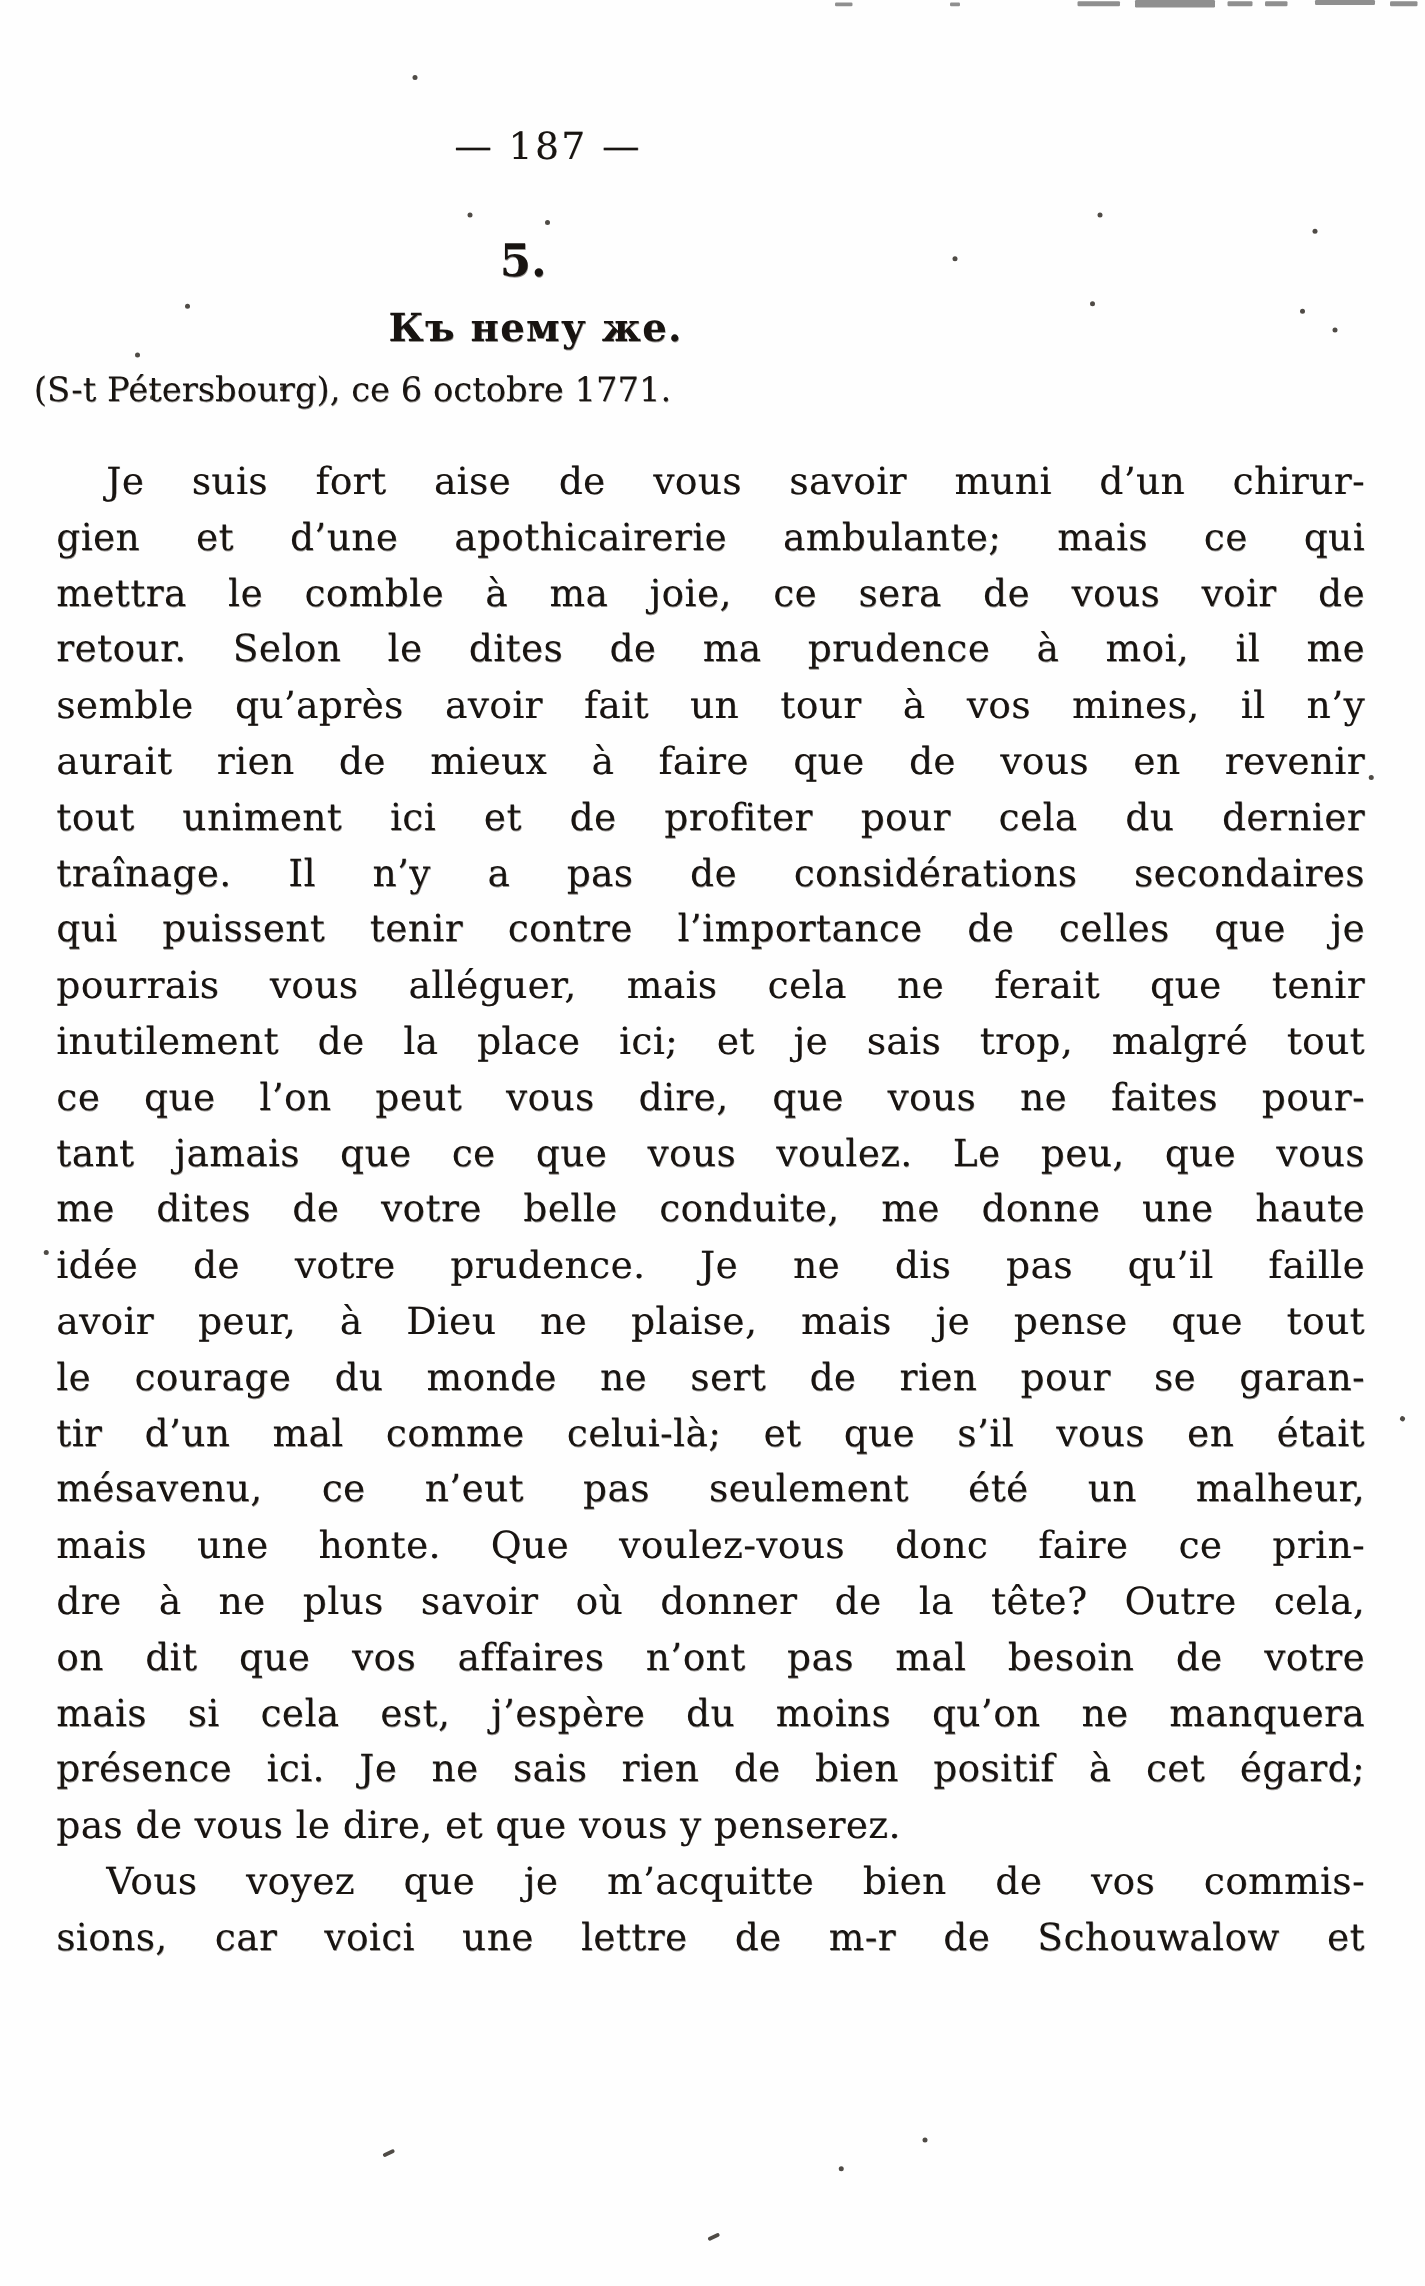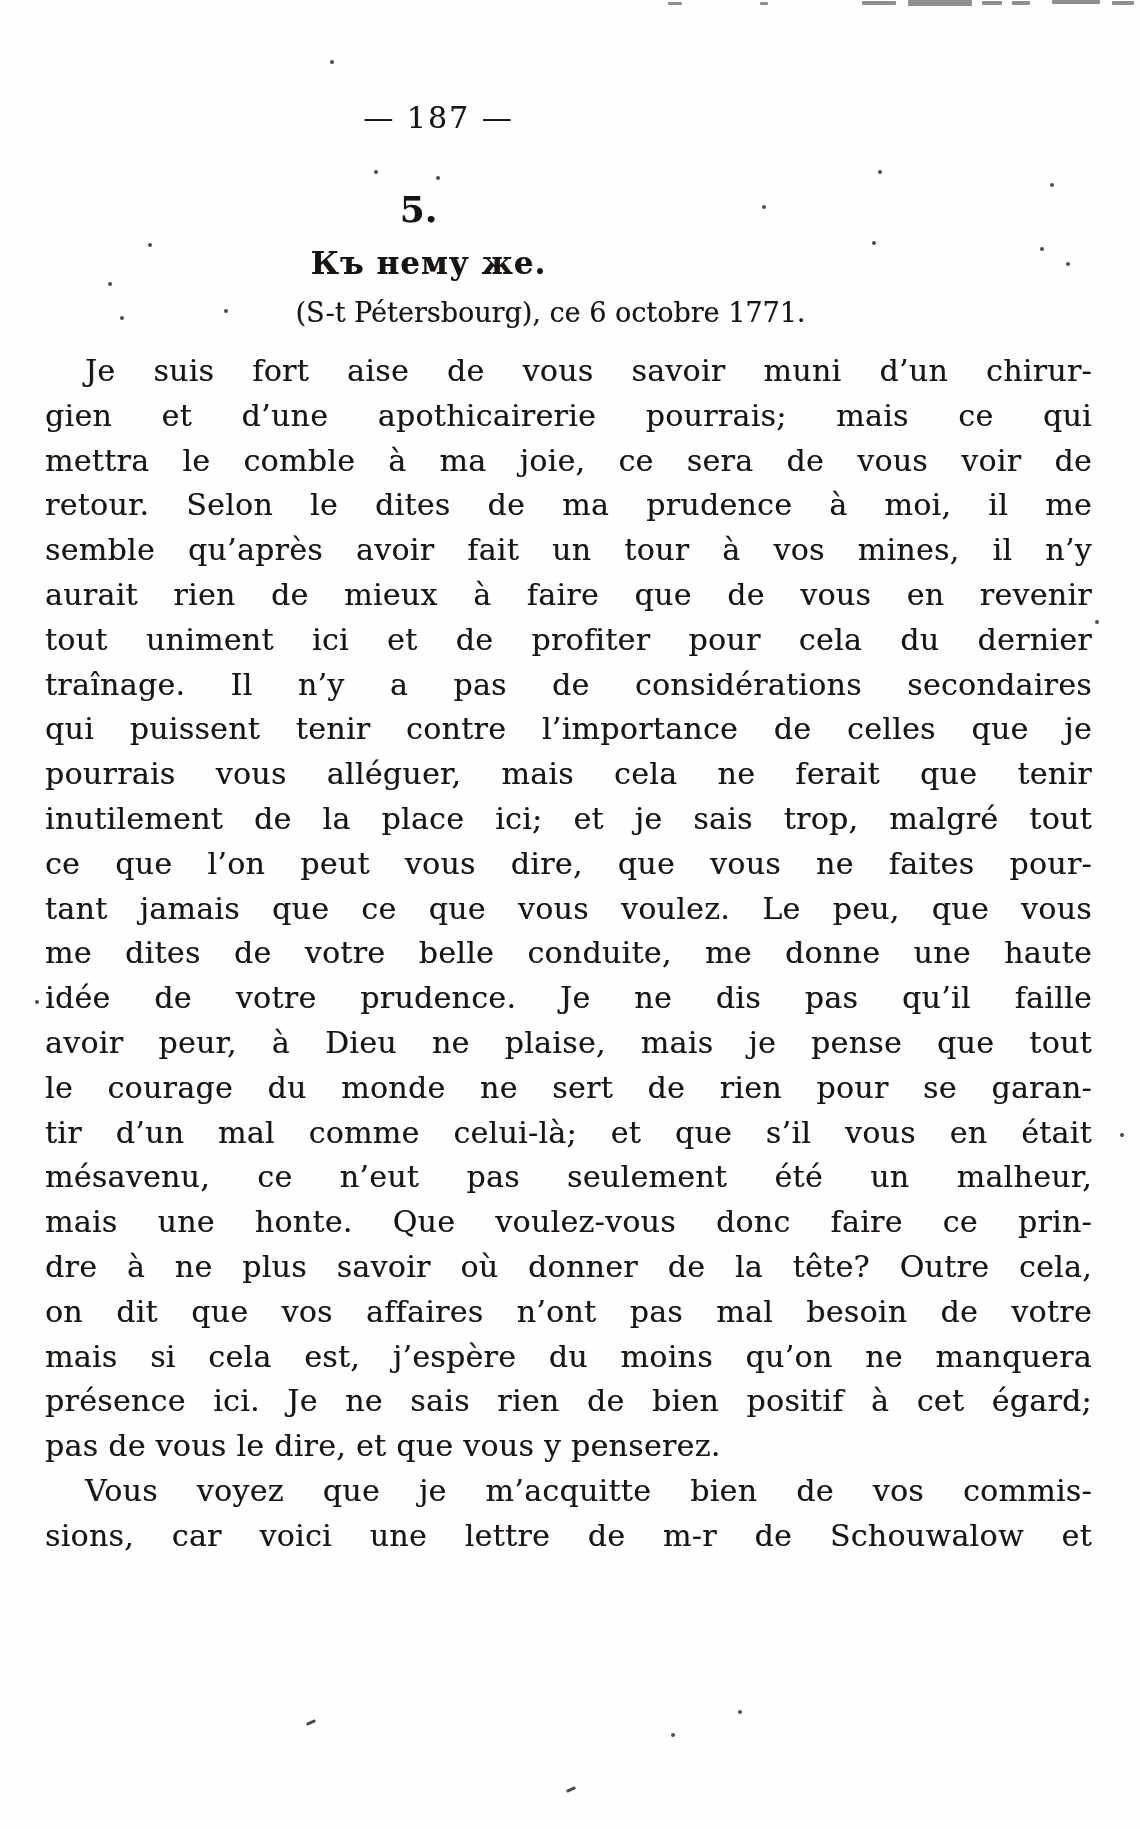--- a/index.html
+++ b/index.html
@@ -30,26 +30,26 @@
     transform: translateX(-150px);
   }
   .heading {
     position: absolute; top: 245px; left: 0; width: 100%;
     text-align: center; font-size: 31px; font-weight: bold;
     transform: translateX(-140px);
     letter-spacing: 1px;
   }
   .dateline {
     position: absolute; top: 297px; left: 0; width: 100%;
-    text-align: center; font-size: 27px;
+    text-align: left; font-size: 27px;
     transform: translateX(-18px);
   }
 
   .letter-body {
-    position: absolute; top: 349px; left: 45px; right: 48px;
+    position: absolute; top: 364px; left: 45px; right: 48px;
   }
   .line {
     font-size: 30px;
     line-height: 44.8px;
     height: 44.8px;
     text-align: justify;
     text-align-last: justify;
     white-space: normal;
     letter-spacing: 0.3px;
   }
@@ -114,21 +114,21 @@
 
   <div class="header">
     <div class="pageno ink">— 187 —</div>
     <div class="secno ink">5.</div>
     <div class="heading ink">Къ нему же.</div>
     <div class="dateline ink">(S-t Pétersbourg), ce 6 octobre 1771.</div>
   </div>
 
   <div class="letter-body ink" id="letter-body">
       <div class="line indent">Je suis fort aise de vous savoir muni d’un chirur-</div>
-      <div class="line">gien et d’une apothicairerie pourrais; mais ce qui</div>
+      <div class="line">gien et d’une apothicairerie ambulante; mais ce qui</div>
       <div class="line">mettra le comble à ma joie, ce sera de vous voir de</div>
       <div class="line">retour. Selon le dites de ma prudence à moi, il me</div>
       <div class="line">semble qu’après avoir fait un tour à vos mines, il n’y</div>
       <div class="line">aurait rien de mieux à faire que de vous en revenir</div>
       <div class="line">tout uniment ici et de profiter pour cela du dernier</div>
       <div class="line">traînage. Il n’y a pas de considérations secondaires</div>
       <div class="line">qui puissent tenir contre l’importance de celles que je</div>
       <div class="line">pourrais vous alléguer, mais cela ne ferait que tenir</div>
       <div class="line">inutilement de la place ici; et je sais trop, malgré tout</div>
       <div class="line">ce que l’on peut vous dire, que vous ne faites pour-</div>

